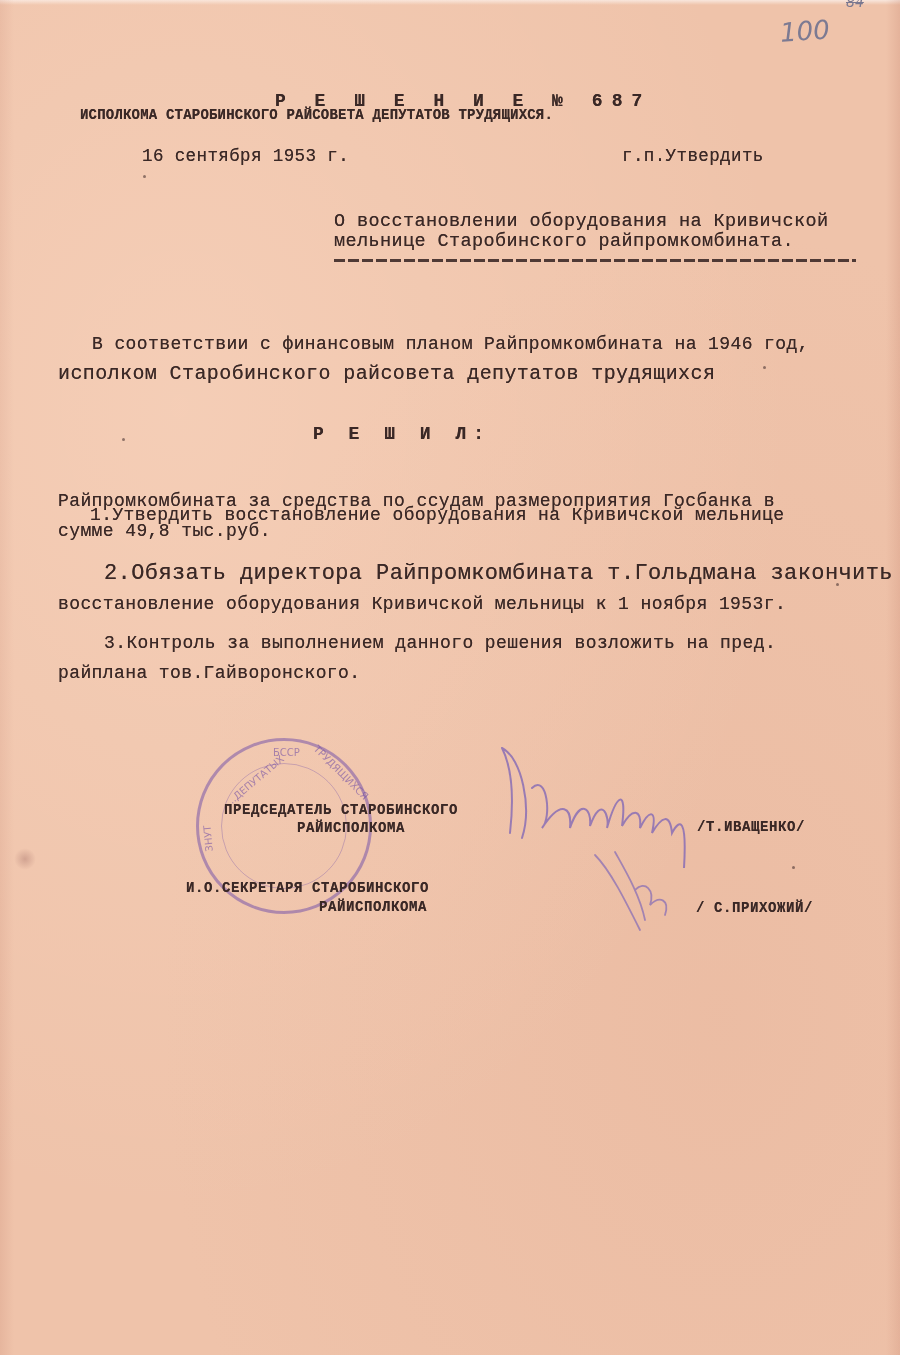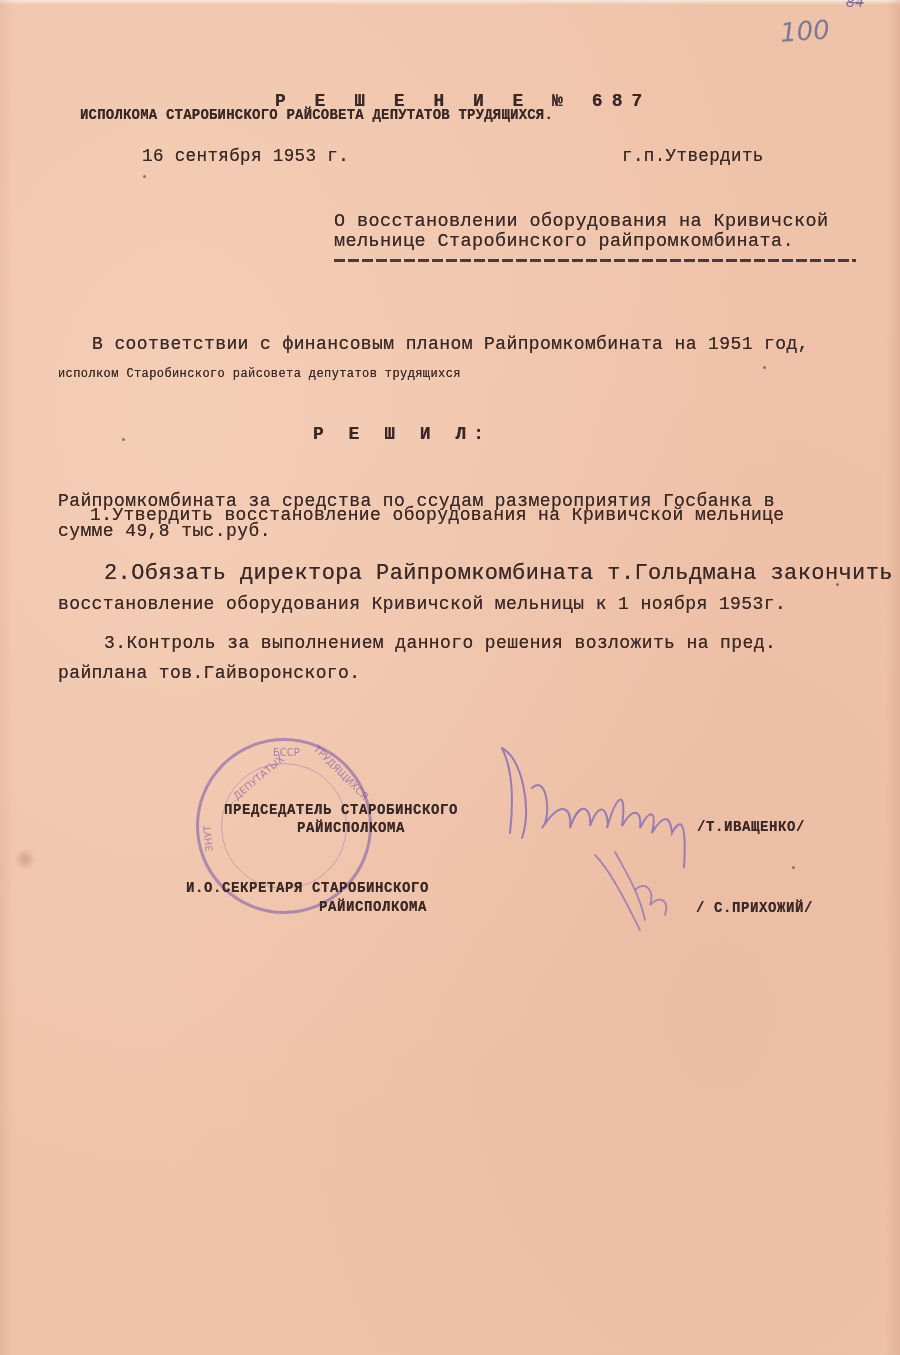--- a/index.html
+++ b/index.html
@@ -121,22 +121,22 @@
 
 <div class="t title" style="left:275px; top:48px;margin-top:43px;">Р Е Ш Е Н И Е № 687</div>
 <div class="t caps" style="left:80px; top:105px; letter-spacing:0.2px;">ИСПОЛКОМА СТАРОБИНСКОГО РАЙСОВЕТА ДЕПУТАТОВ ТРУДЯЩИХСЯ.</div>
 <div class="t" style="left:142px; top:146px;">16 сентября 1953 г.</div>
 <div class="t" style="left:622px; top:146px;">г.п.Утвердить</div>
 
 <div class="t" style="left:334px; top:212px; font-size:18.5px;">О восстановлении оборудования на Кривичской</div>
 <div class="t" style="left:334px; top:232px; font-size:18.5px;">мельнице Старобинского райпромкомбината.</div>
 <div class="dash-rule"></div>
 
-<div class="t" style="left:92px; top:334px; font-size:18px;">В соответствии с финансовым планом Райпромкомбината на 1951 год,</div>
-<div class="t" style="left:58px; top:364px; font-size:12px;">исполком Старобинского райсовета депутатов трудящихся</div>
+<div class="t" style="left:92px; top:334px; font-size:18px;">В соответствии с финансовым планом Райпромкомбината на 1946 год,</div>
+<div class="t" style="left:58px; top:364px; font-size:20px;">исполком Старобинского райсовета депутатов трудящихся</div>
 
 <div class="t title" style="left:313px; top:424px; letter-spacing:7px;">Р Е Ш И Л:</div>
 
 <div>
   <div class="t" style="left:90px; top:461px; font-size:18px;margin-top:44px;">1.Утвердить восстановление оборудования на Кривичской мельнице</div>
   <div class="t" style="left:58px; top:491px; font-size:18px;">Райпромкомбината за средства по ссудам размероприятия Госбанка в</div>
   <div class="t" style="left:58px; top:521px; font-size:18px;">сумме 49,8 тыс.руб.</div>
 </div>
 <div>
   <div class="t" style="left:104px; top:564px; font-size:22px;">2.Обязать директора Райпромкомбината т.Гольдмана закончить</div>

